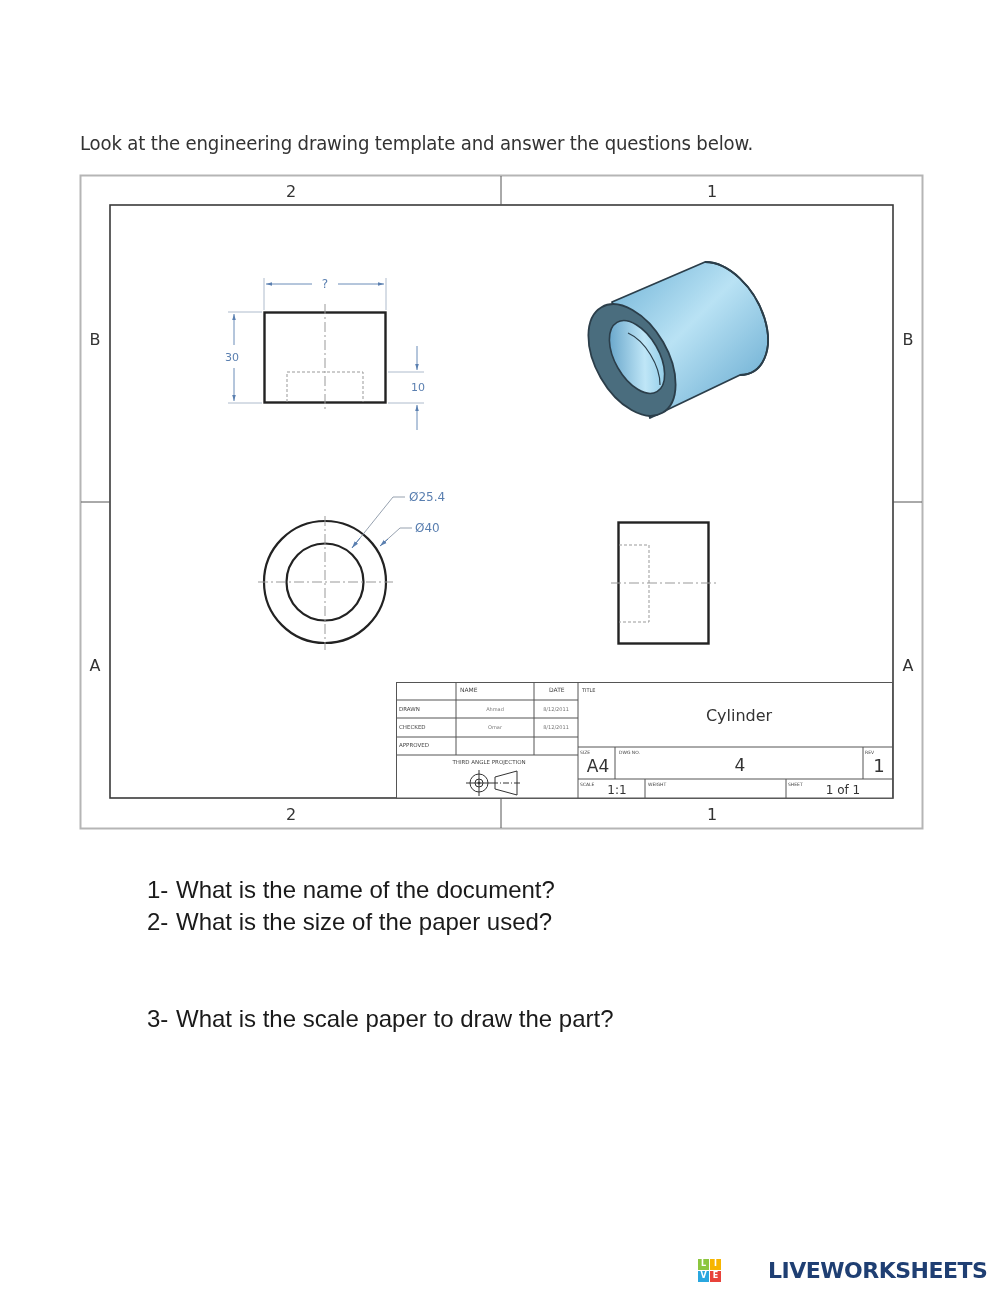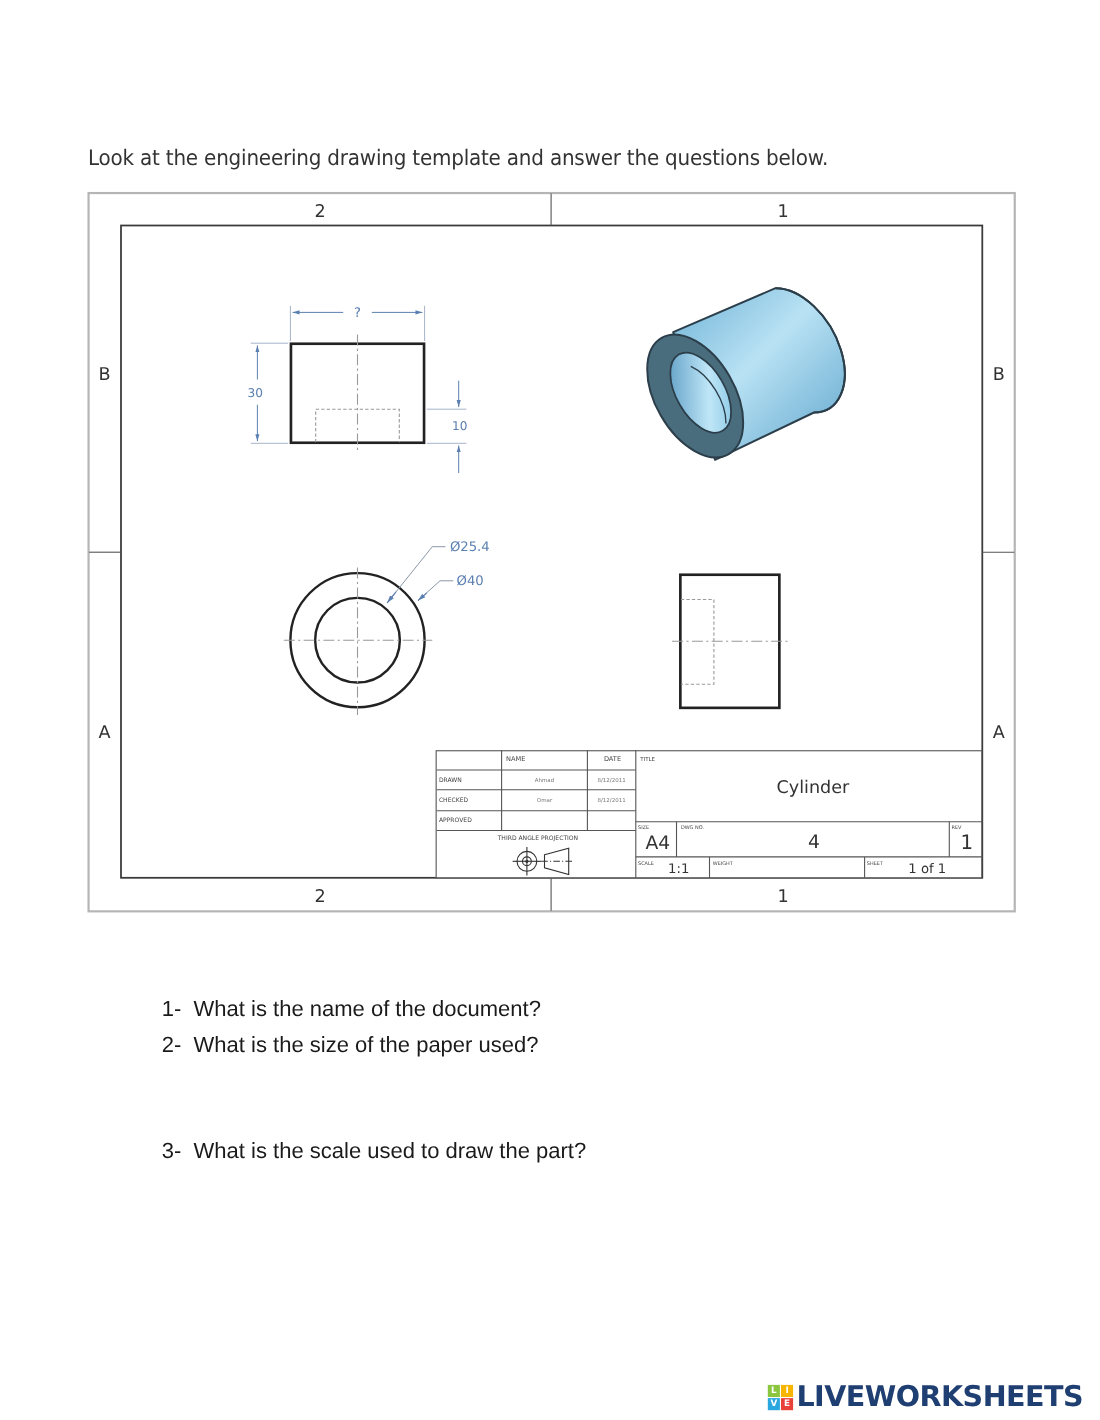--- a/index.html
+++ b/index.html
@@ -1,25 +1,25 @@
 <!DOCTYPE html>
 <html><head>
 <meta charset="utf-8">
 <style>
   html, body { margin:0; padding:0; background:#ffffff; }
   body { width:1000px; height:1291px; position:relative; overflow:hidden; font-family:"DejaVu Sans", sans-serif; color:#222; }
   .instr { position:absolute; left:80px; top:132px; font-size:19.5px; color:#333; letter-spacing:-0.2px; font-family:"DejaVu Sans", sans-serif; font-weight:normal; white-space:nowrap; transform:scaleX(0.93); transform-origin:left top; }
   .sheet { position:absolute; left:0; top:0; width:1000px; height:1291px; }
   svg text { font-family:"DejaVu Sans", sans-serif; }
-  .q { position:absolute; left:147px; font-family:"Liberation Sans", sans-serif; font-size:20px; color:#1a1a1a; white-space:nowrap;margin-top:31px; }
+  .q { position:absolute; left:147px; font-family:"Liberation Sans", sans-serif; font-size:24px; color:#1a1a1a; white-space:nowrap; }
   .q .num { display:inline-block; width:29px; }
   .logo { position:absolute; left:698px; top:1255px; height:30px; display:flex; align-items:center; }
   .logo-badge { display:grid; grid-template-columns:11px 11px; grid-template-rows:11px 11px; gap:1px; margin-right:3px; }
   .logo-badge span { display:flex; align-items:center; justify-content:center; font-family:"DejaVu Sans", sans-serif; font-size:8px; font-weight:bold; color:#fff; line-height:1; }
-  .logo-text { font-family:"DejaVu Sans", sans-serif; font-weight:bold; font-size:26px; color:#1f3f73; letter-spacing:-0.5px; }
+  .logo-text { font-family:"DejaVu Sans", sans-serif; font-weight:bold; font-size:22px; color:#1f3f73; letter-spacing:-0.5px;margin-left:44px; }
 </style>
 </head>
 <body>
 
 <div class="instr">Look at the engineering drawing template and answer the questions below.</div>
 
 <svg class="sheet" width="1000" height="1291" viewBox="0 0 1000 1291" xmlns="http://www.w3.org/2000/svg">
   <defs>
     <marker id="arr" viewBox="0 0 10 10" refX="10" refY="5" markerWidth="7" markerHeight="7" orient="auto-start-reverse">
       <path d="M0,2 L10,5 L0,8 z" fill="#5a7fb0"></path>
@@ -178,21 +178,21 @@
   </g>
 </svg>
 
 <div class="q" style="top:876px;">
   <span class="num">1-</span><span>What is the name of the document?</span>
 </div>
 <div class="q" style="top:908px;">
   <span class="num">2-</span><span>What is the size of the paper used?</span>
 </div>
 <div class="q" style="top:1005px;">
-  <span class="num">3-</span><span>What is the scale used to draw the part?</span>
+  <span class="num">3-</span><span>What is the scale paper to draw the part?</span>
 </div>
 
 <div class="logo">
   <div class="logo-badge">
     <span style="background:#8cc63f">L</span>
     <span style="background:#f7b500">I</span>
     <span style="background:#2aa7df">V</span>
     <span style="background:#e8423a">E</span>
   </div>
   <span class="logo-text">LIVEWORKSHEETS</span>

